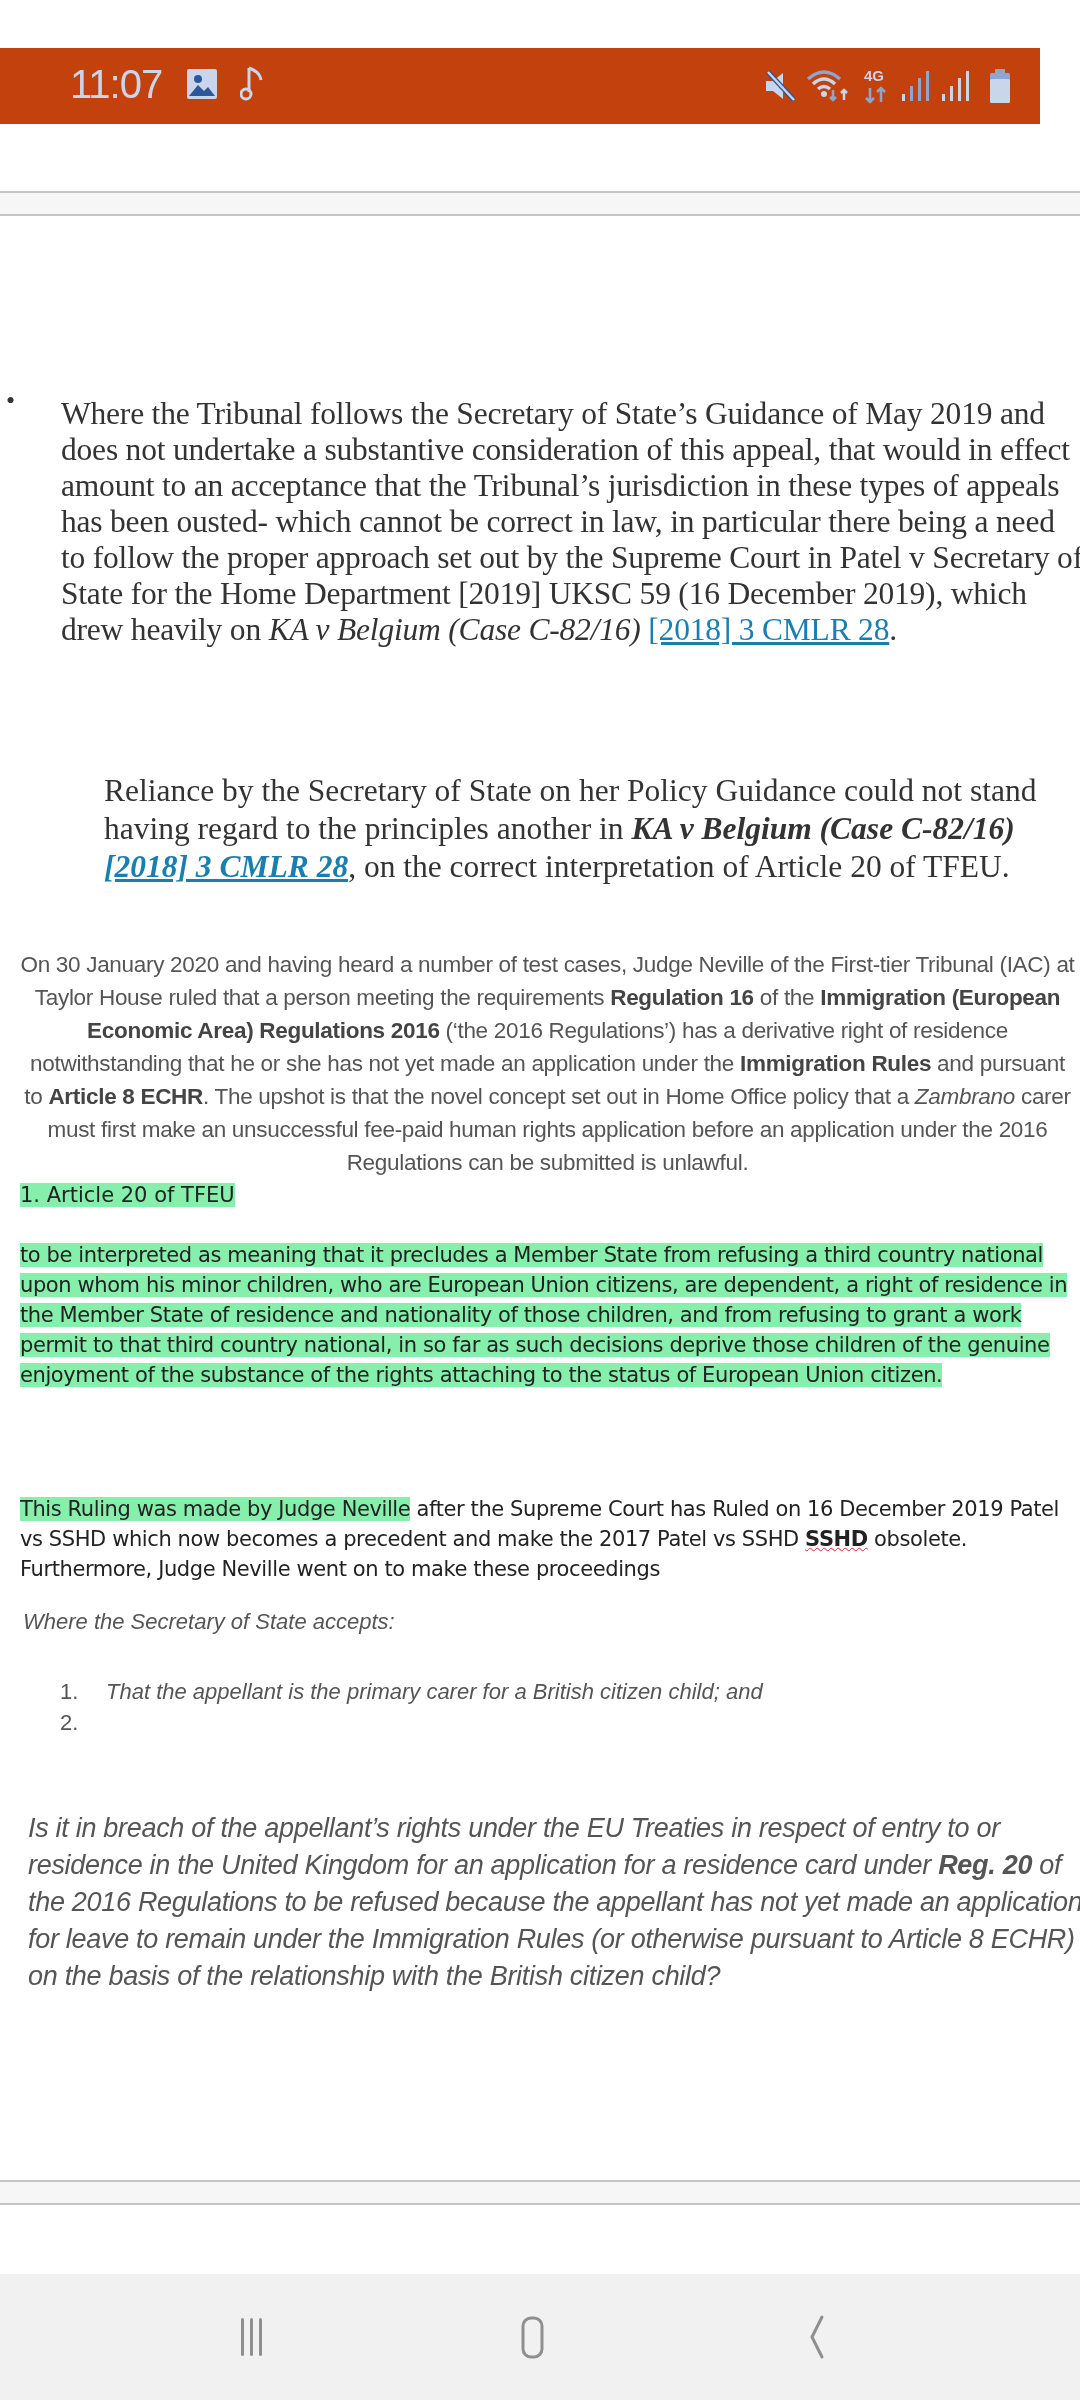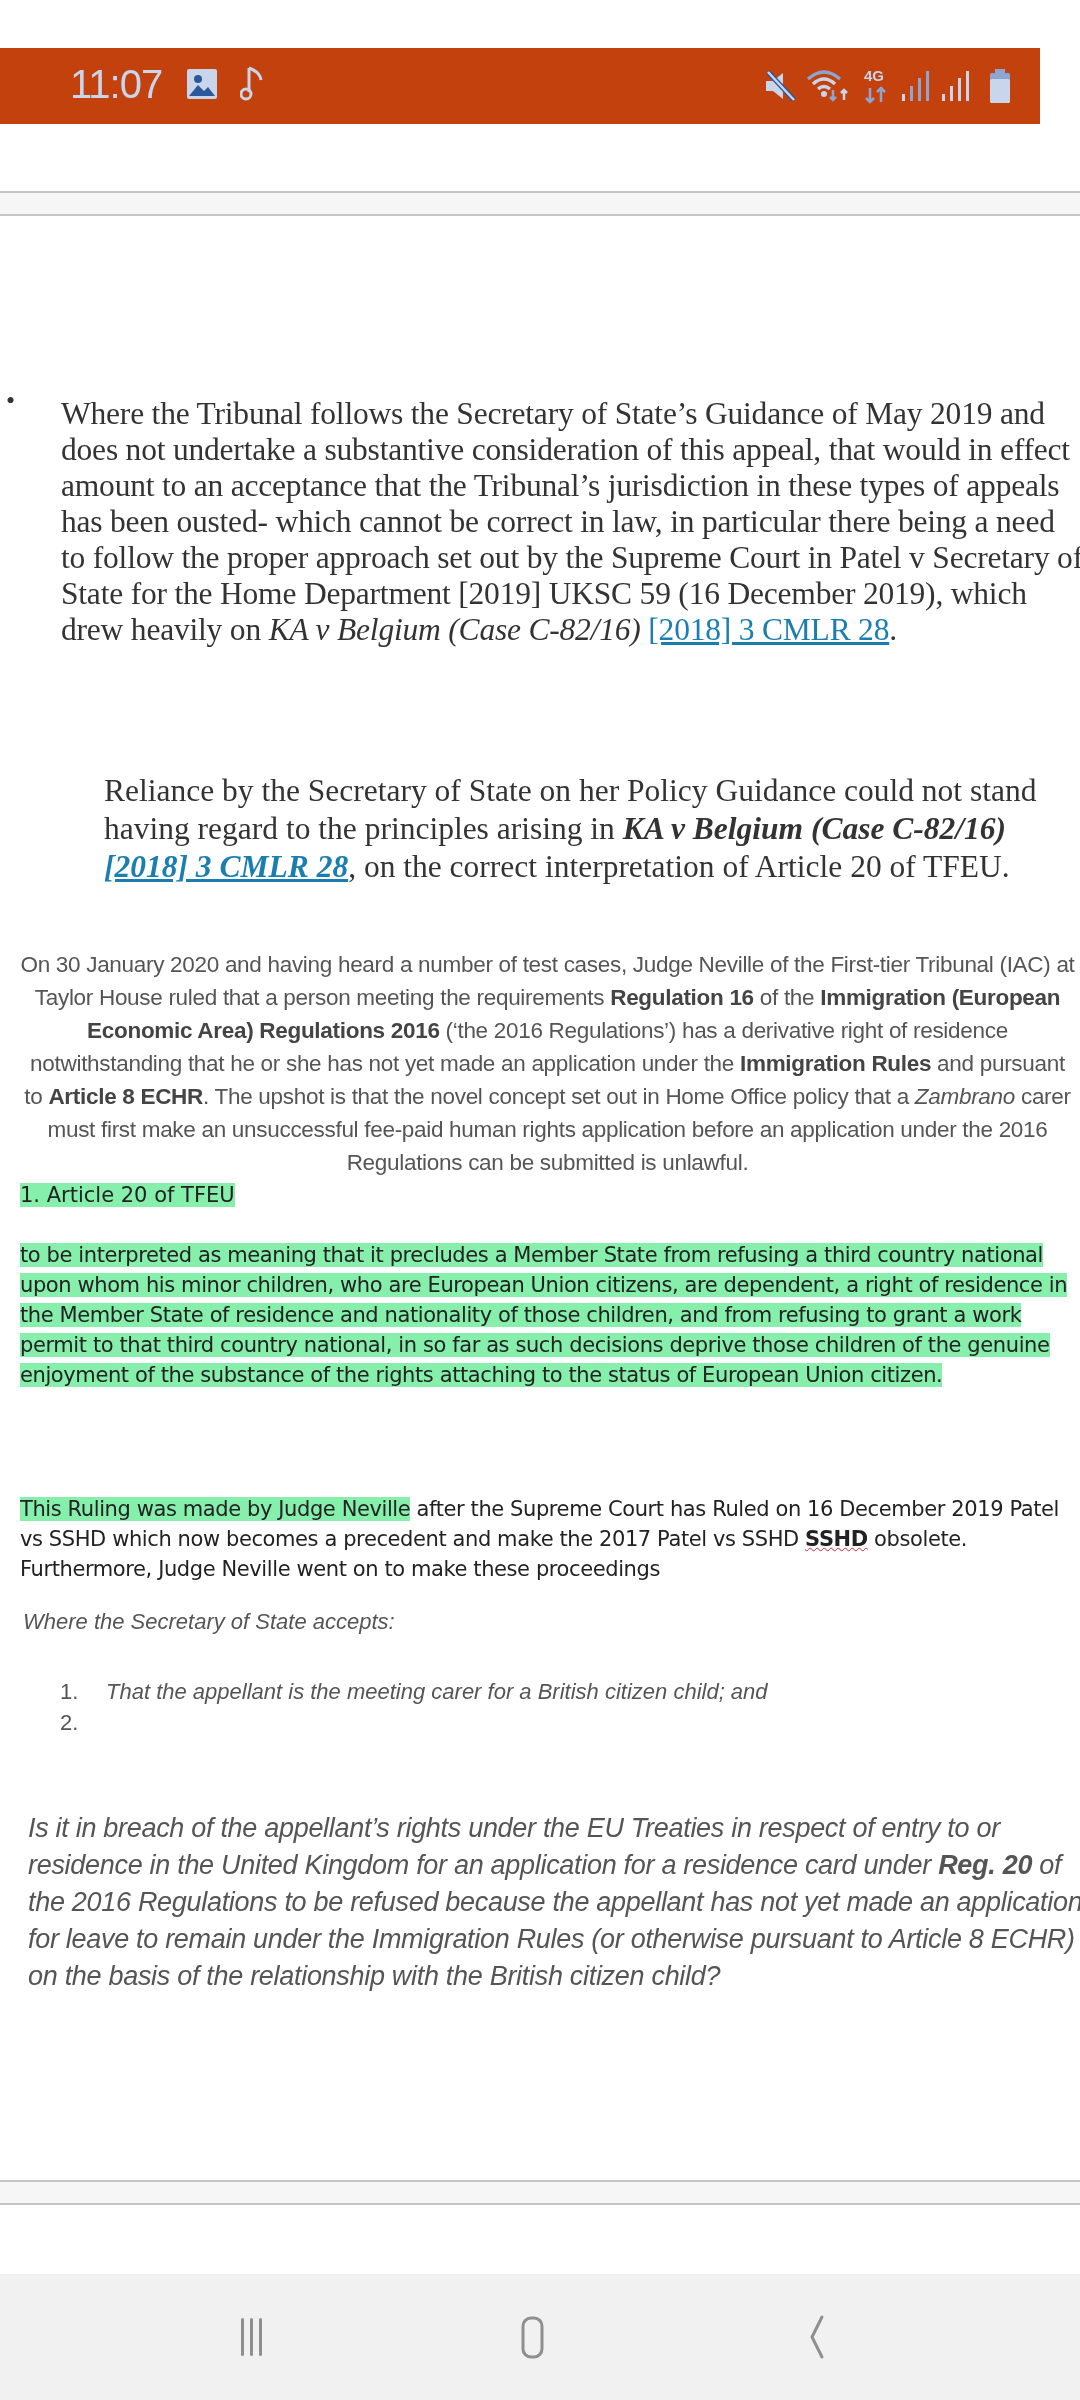--- a/index.html
+++ b/index.html
@@ -150,21 +150,21 @@
 
 <div class="rule-band" style="top:191px;"></div>
 
 <div>
   <span class="bullet">•</span>
   <p class="p1" style="margin:12px;">
     <span>Where the Tribunal follows the Secretary of State’s Guidance of May 2019 and does  not undertake a substantive consideration of this appeal, that would in effect amount to an acceptance that the Tribunal’s jurisdiction in these types of appeals has been ousted- which cannot be correct in law, in particular there being a need to follow the proper approach set out by the Supreme Court in  Patel v Secretary of State for the Home Department [2019] UKSC 59 (16 December 2019), which drew heavily on </span><i>KA v Belgium (Case C-82/16)</i> <a class="link">[2018] 3 CMLR 28</a><span>.</span>
   </p>
 
   <p class="p2" style="margin:0;">
-    <span>Reliance by the Secretary of State on her Policy Guidance could not stand having regard to the principles arising  in  </span><b><i>KA v Belgium (Case C-82/16)</i></b> <a class="link" style="font-weight:bold;font-style:italic;">[2018] 3 CMLR 28</a><span>,  on the correct interpretation of Article 20 of TFEU.</span>
+    <span>Reliance by the Secretary of State on her Policy Guidance could not stand having regard to the principles another  in  </span><b><i>KA v Belgium (Case C-82/16)</i></b> <a class="link" style="font-weight:bold;font-style:italic;">[2018] 3 CMLR 28</a><span>,  on the correct interpretation of Article 20 of TFEU.</span>
   </p>
 
   <p class="p3" style="margin:0;text-align:center;">
     <span>On 30 January 2020 and having heard a number of test cases, Judge Neville of the First-tier Tribunal (IAC) at Taylor House ruled that a person meeting the requirements </span><b>Regulation 16</b><span> of the </span><b>Immigration (European Economic Area) Regulations 2016</b><span> (‘the 2016 Regulations’) has a derivative right of residence notwithstanding that he or she has not yet made an application under the </span><b>Immigration Rules</b><span> and pursuant to </span><b>Article 8 ECHR</b><span>. The upshot is that the novel concept set out in Home Office policy that a </span><i>Zambrano</i><span> carer must first make an unsuccessful fee-paid human rights application before an application under the 2016 Regulations can be submitted is unlawful.</span>
   </p>
 
   <div class="art-heading">
     <span class="hl">1. Article 20 of TFEU</span>
   </div>
 
@@ -174,21 +174,21 @@
 
   <p class="p5" style="margin:0;">
     <span class="hl">This Ruling was made by Judge Neville</span><span> after the Supreme Court has Ruled on 16 December 2019 Patel vs SSHD which now becomes a precedent and make the 2017 Patel vs SSHD </span><span class="squiggle">SSHD</span><span> obsolete. Furthermore, Judge Neville went on to make these proceedings</span>
   </p>
 
   <p class="p6" style="margin:3px;">Where the Secretary of State accepts:</p>
 
   <ul class="ol">
     <li>
       <span class="num">1.</span>
-      <span>That the appellant is the meeting carer for a British citizen child; and</span>
+      <span>That the appellant is the primary carer for a British citizen child; and</span>
     </li>
     <li>
       <span class="num">2.</span>
     </li>
   </ul>
 
   <p class="p7" style="margin:8px;">
     <span>Is it in breach of the appellant’s rights under the EU Treaties in respect of entry to or residence in the United Kingdom for an application for a residence card under </span><b>Reg. 20</b><span> of the 2016 Regulations to be refused because the appellant has not yet made an application for leave to remain under the Immigration Rules (or otherwise pursuant to Article 8 ECHR) on the basis of the relationship with the British citizen child?</span>
   </p>
 </div>

